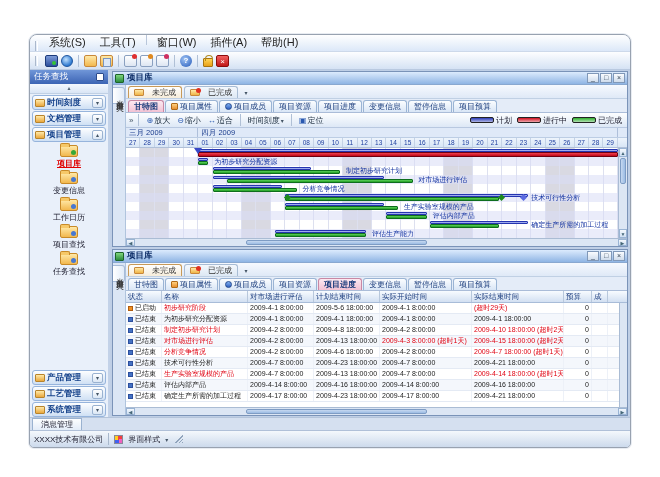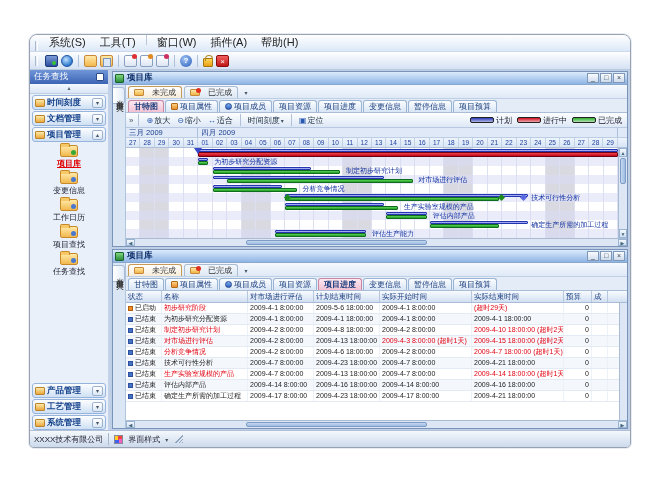--- a/index.html
+++ b/index.html
@@ -623,20 +623,23 @@
                 <div class="thumb"></div>
                 <div class="ha r">▶</div>
               </div>
             </div>
           </div>
         </div>
       </div>
 
     </div>
   </div>
+  <div class="bottom-tabs">
+    <span class="msg-tab">消息管理</span>
+  </div>
   <div class="statusbar">
     <span>XXXX技术有限公司</span>
     <span class="sb-sep"></span>
     <span class="style-icon"></span>
     <span>界面样式</span>
     <span class="chev-down"></span>
     <span class="resize-grip"></span>
   </div>
 </div>
 

